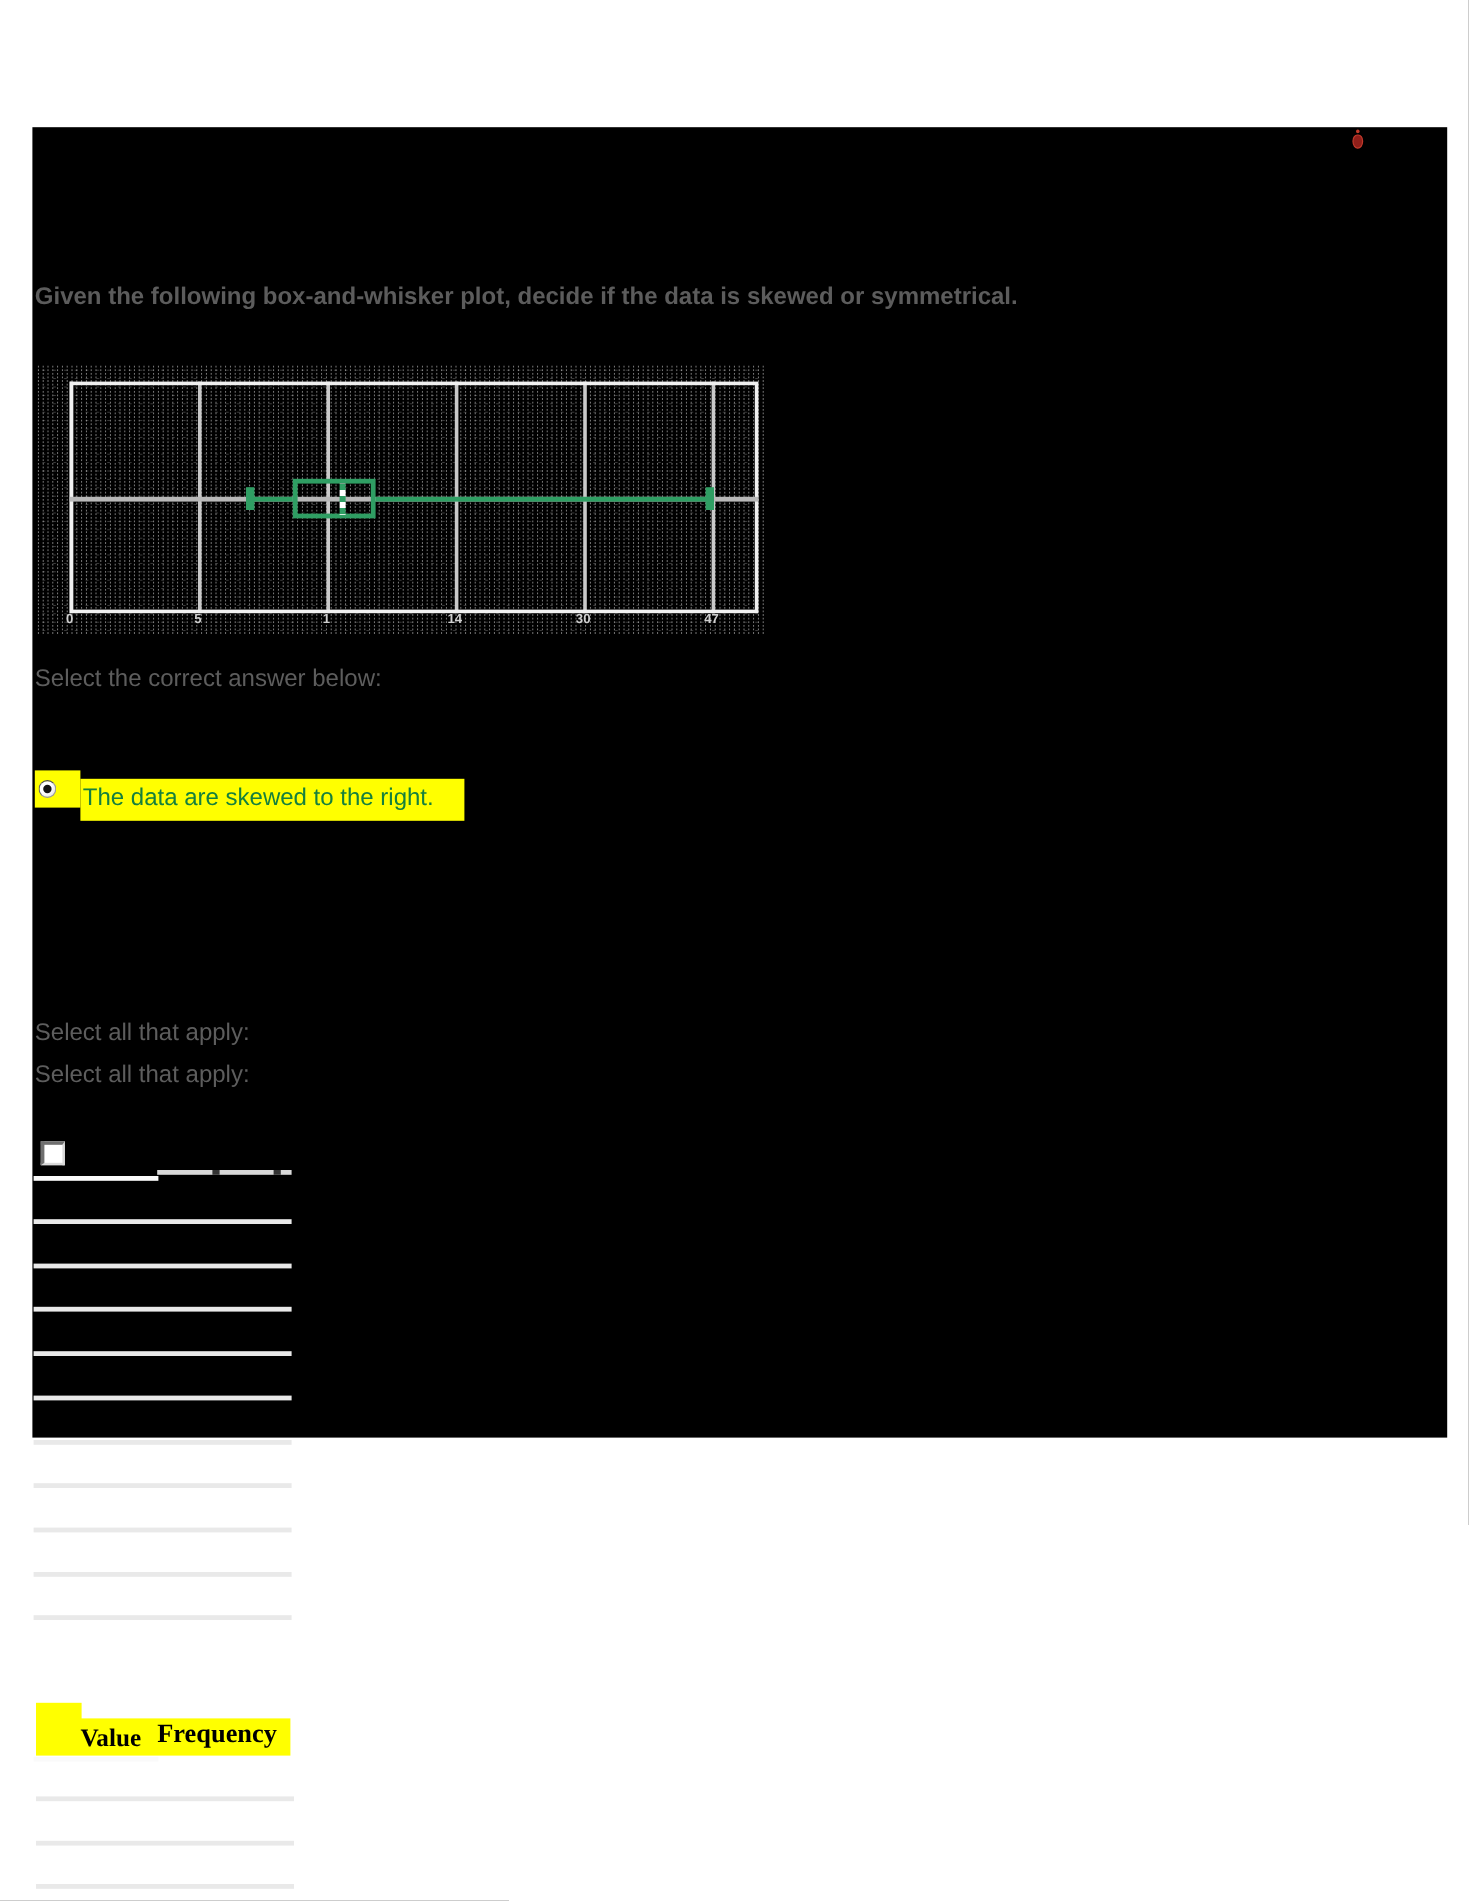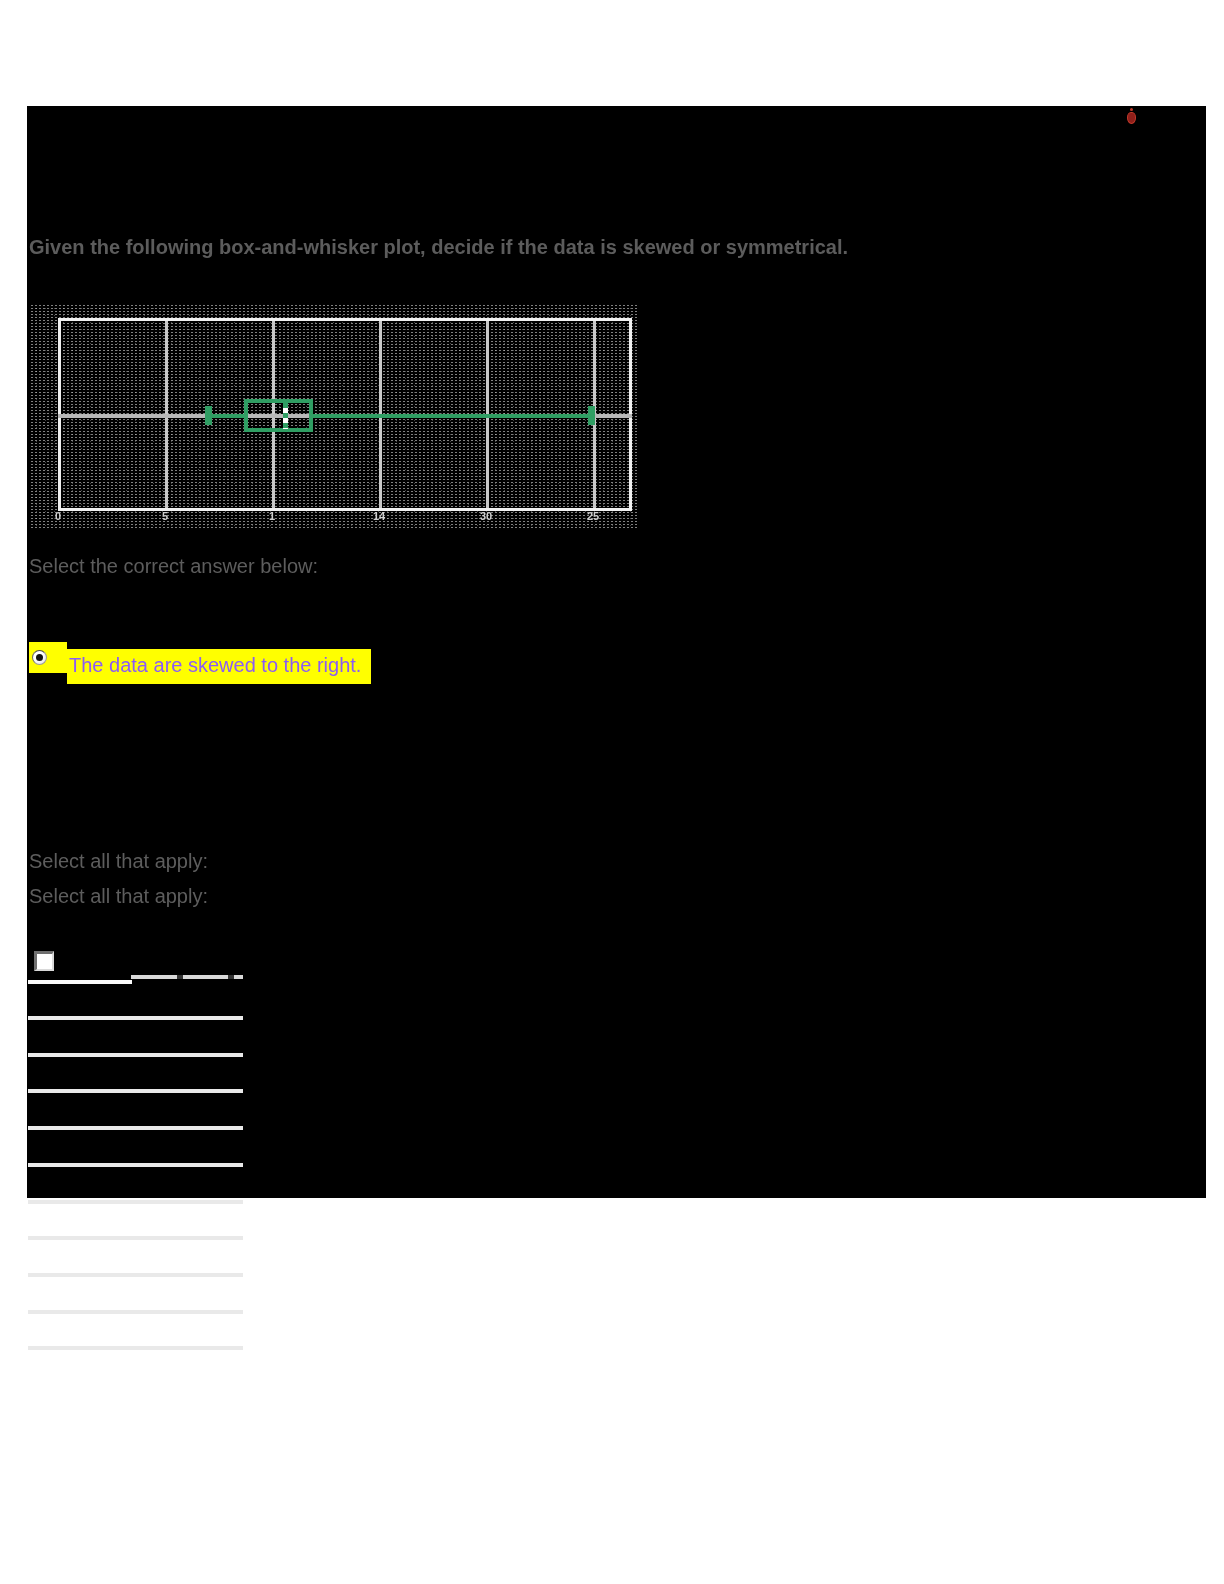--- a/index.html
+++ b/index.html
@@ -39,21 +39,21 @@
 
   
   .option-row{position:absolute;left:2px;height:34px;display:flex;align-items:flex-start;}
   .radio-cell{width:38px;height:31px;display:flex;align-items:center;box-sizing:border-box;padding-left:3px;}
   .radio{position:relative;width:15px;height:15px;border-radius:50%;
     background:radial-gradient(circle at 35% 35%, #ffffff 45%, #d6d6d6);
     border:1px solid #9a9a9a;border-top-color:#4e4e4e;border-left-color:#6a6a6a;box-sizing:border-box;}
   .option-row.selected .radio::after{content:'';position:absolute;left:3px;top:3px;right:3px;bottom:3px;background:#141414;border-radius:50%;}
   .option-label{color:#5e5e5e;font-size:20px;line-height:24px;padding:3px 6px 5px 2px;white-space:nowrap;}
   .option-row.highlighted .radio-cell{background:#ffff00;margin-top:-3px;}
-  .option-row.highlighted .option-label{background:#ffff00;color:#8b5cf6;margin-top:4px;padding:4px 10px 7px 2px;}
+  .option-row.highlighted .option-label{background:#ffff00;color:#15803d;margin-top:4px;padding:4px 26px 7px 2px;}
 
   
   .checkbox{position:absolute;left:7px;top:845px;width:20px;height:20px;background:#ffffff;
     border-top:3px solid #6f6f6f;border-left:3px solid #6f6f6f;border-right:2px solid #d9d9d9;border-bottom:2px solid #d9d9d9;box-sizing:border-box;}
 
   
   .freq-table{position:absolute;}
   .row-line{position:absolute;left:0;width:215px;height:4px;background:#e9e9e9;}
   .t1-head-right{position:absolute;left:103px;top:0;width:112px;height:4px;background:#d9d9d9;}
   .t1-head-mark{position:absolute;top:0;width:6px;height:4px;background:#333333;}
@@ -90,21 +90,21 @@
       <div class="tick-label" style="left: 20px;">0</div>
       <div class="gridline" style="left: 135px;"></div>
       <div class="tick-label" style="left: 127px;">5</div>
       <div class="gridline" style="left: 242px;"></div>
       <div class="tick-label" style="left: 234px;">1</div>
       <div class="gridline" style="left: 349px;"></div>
       <div class="tick-label" style="left: 341px;">14</div>
       <div class="gridline" style="left: 456px;"></div>
       <div class="tick-label" style="left: 448px;">30</div>
       <div class="gridline" style="left: 563px;"></div>
-      <div class="tick-label" style="left: 555px;">25</div>
+      <div class="tick-label" style="left: 555px;">47</div>
     </div>
 
   <div class="prompt" style="top:448px">Select the correct answer below:</div>
 
   <div class="option-row selected highlighted" style="top:539px">
     <div class="radio-cell">
         <div class="radio"></div>
       </div>
     <div class="option-label">The data are skewed to the right.</div>
   </div>
@@ -124,14 +124,25 @@
       <div class="row-line" style="top: 114.4px;"></div>
       <div class="row-line" style="top: 151.1px;"></div>
       <div class="row-line" style="top: 187.8px;"></div>
       <div class="row-line" style="top: 224.5px;"></div>
       <div class="row-line" style="top: 261.2px;"></div>
       <div class="row-line" style="top: 297.9px;"></div>
       <div class="row-line" style="top: 334.6px;"></div>
       <div class="row-line" style="top: 371.3px;"></div>
     </div>
 
+  <div class="freq-table" style="left:3px;top:1313px;width:214px;height:156px">
+    <div class="t2-tab"></div>
+    <div class="t2-header">
+      <div class="th-value">Value</div>
+      <div class="th-freq">Frequency</div>
+    </div>
+    <div class="t2-underline"></div>
+  <div class="row-line" style="top: 78px;"></div>
+      <div class="row-line" style="top: 114.7px;"></div>
+      <div class="row-line" style="top: 151.4px;"></div>
+    </div>
 
 </div>
 
 </body></html>

